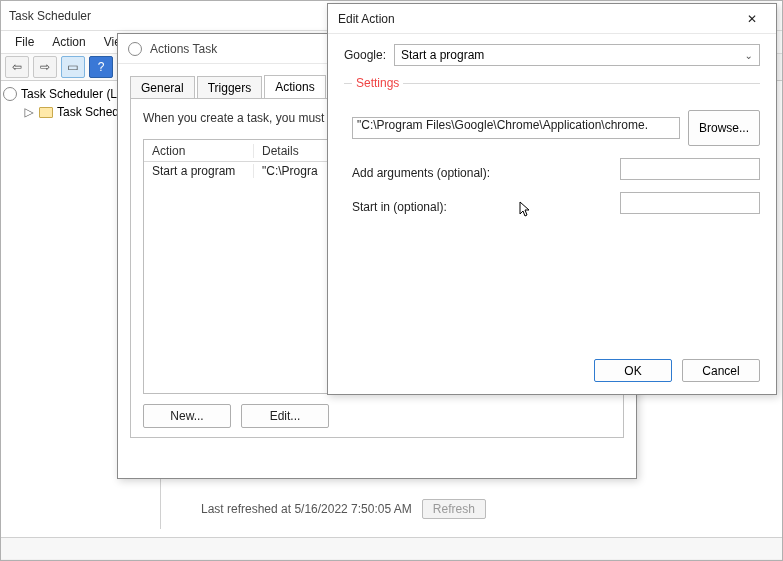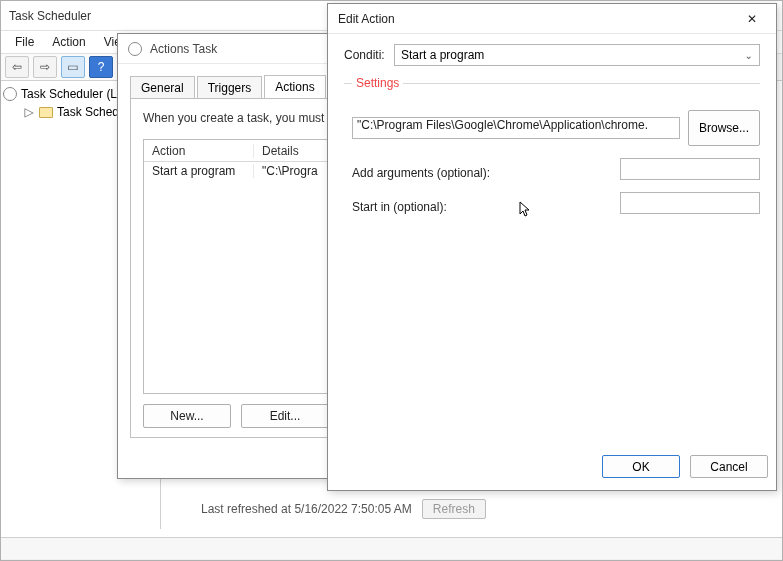--- a/index.html
+++ b/index.html
@@ -50,21 +50,21 @@
 .list-head .col { padding: 0 8px; color: #333; }
 .col-action { width: 110px; border-right: 1px solid #e8e8e8; }
 .col-details { flex: 1; }
 .list-row { display: flex; height: 18px; align-items: center; }
 .list-row .col { padding: 0 8px; color: #222; }
 
 .btn-row { display: flex; gap: 10px; margin-top: 10px; }
 .btn { border: 1px solid #aeaeae; background: #fdfdfd; padding: 4px 0; width: 88px; text-align: center; border-radius: 2px; color: #222; }
 
 
-.edit-action { top: 2px; left: 326px; width: 450px; height: 488px; background: #fff; }
+.edit-action { top: 2px; left: 326px; width: 450px; height: 392px; background: #fff; }
 .edit-action .d-title { font-size: 12px; color: #222; }
 .ea-close { margin-left: auto; width: 28px; height: 22px; display: flex; align-items: center; justify-content: center; }
 
 .ea-body { padding: 10px 16px 0 16px; }
 .ea-body .desc { color: #222; margin-bottom: 18px; }
 
 .field-row { display: flex; align-items: center; margin-bottom: 10px; }
 .field-row .lbl { width: 50px; color: #222; }
 .select-box { flex: 1; border: 1px solid #b5b5b5; height: 22px; display: flex; align-items: center; padding: 0 6px; justify-content: space-between; background: #fff; }
 .select-box .chev { color: #555; font-size: 10px; }
@@ -74,21 +74,21 @@
 
 .ps-row { display: flex; align-items: center; gap: 8px; margin-top: 6px; }
 .text-input { height: 22px; border: 1px solid #b5b5b5; padding: 0 4px; background: #fff; color: #222; overflow: hidden; white-space: nowrap; }
 .ps-row .text-input { flex: 1; }
 .browse-btn { border: 1px solid #aeaeae; background: #fdfdfd; padding: 10px 10px; border-radius: 2px; }
 
 .opt-row { display: flex; align-items: flex-end; margin-top: 12px; }
 .opt-row .opt-lbl { flex: 1; color: #222; }
 .opt-row .text-input { width: 140px; }
 
-.dlg-buttons { position: absolute; right: 8px; bottom: 12px; display: flex; gap: 10px; }
+.dlg-buttons { position: absolute; right: 16px; bottom: 12px; display: flex; gap: 10px; }
 .dlg-btn { border: 1px solid #aeaeae; background: #fdfdfd; width: 78px; height: 23px; display: flex; align-items: center; justify-content: center; border-radius: 2px; }
 .dlg-btn.default { border-color: #2f7bd0; }
 
 .cursor { position: absolute; top: 200px; left: 518px; width: 14px; height: 18px; pointer-events: none; }
 .cursor svg { width: 14px; height: 18px; }
 </style>
 </head>
 <body>
 
 <div class="main-window">
@@ -162,21 +162,21 @@
 </div>
 
 <div class="dialog edit-action">
   <div class="d-title">
     <span>Edit Action</span>
     <div class="ea-close">✕</div>
   </div>
   <div class="ea-body">
 
     <div class="field-row">
-      <div class="lbl">Conditi:</div>
+      <div class="lbl">Google:</div>
       <div class="select-box">
         <span>Start a program</span>
         <span class="chev">⌄</span>
       </div>
     </div>
 
     <fieldset class="settings">
       <legend>Settings</legend>
 
       <div class="ps-row">

